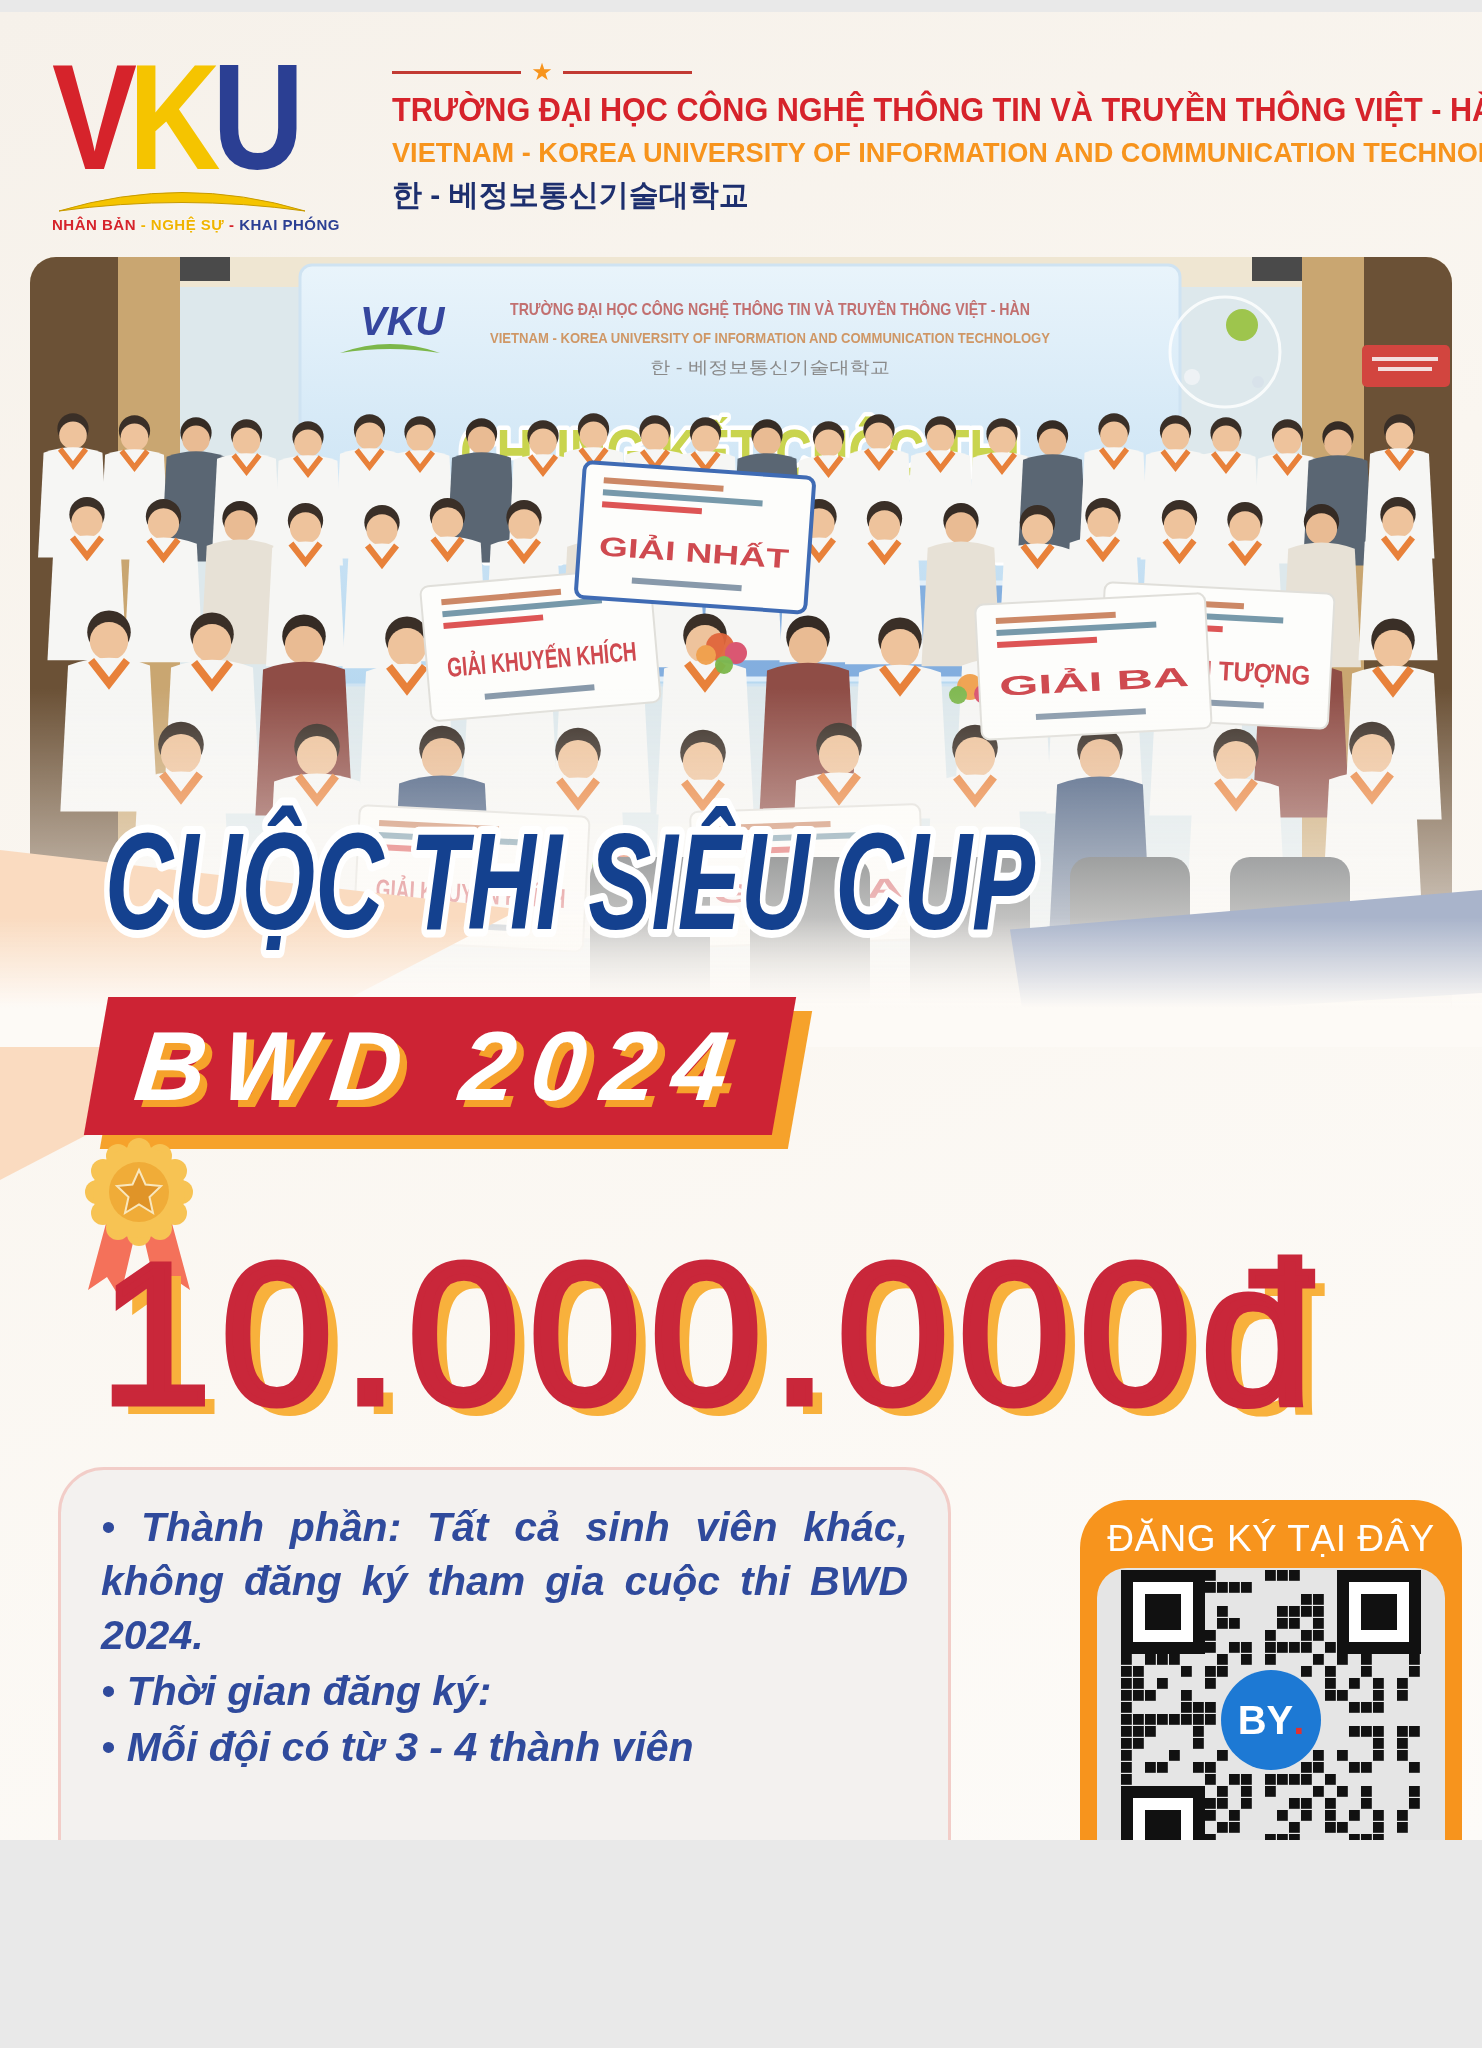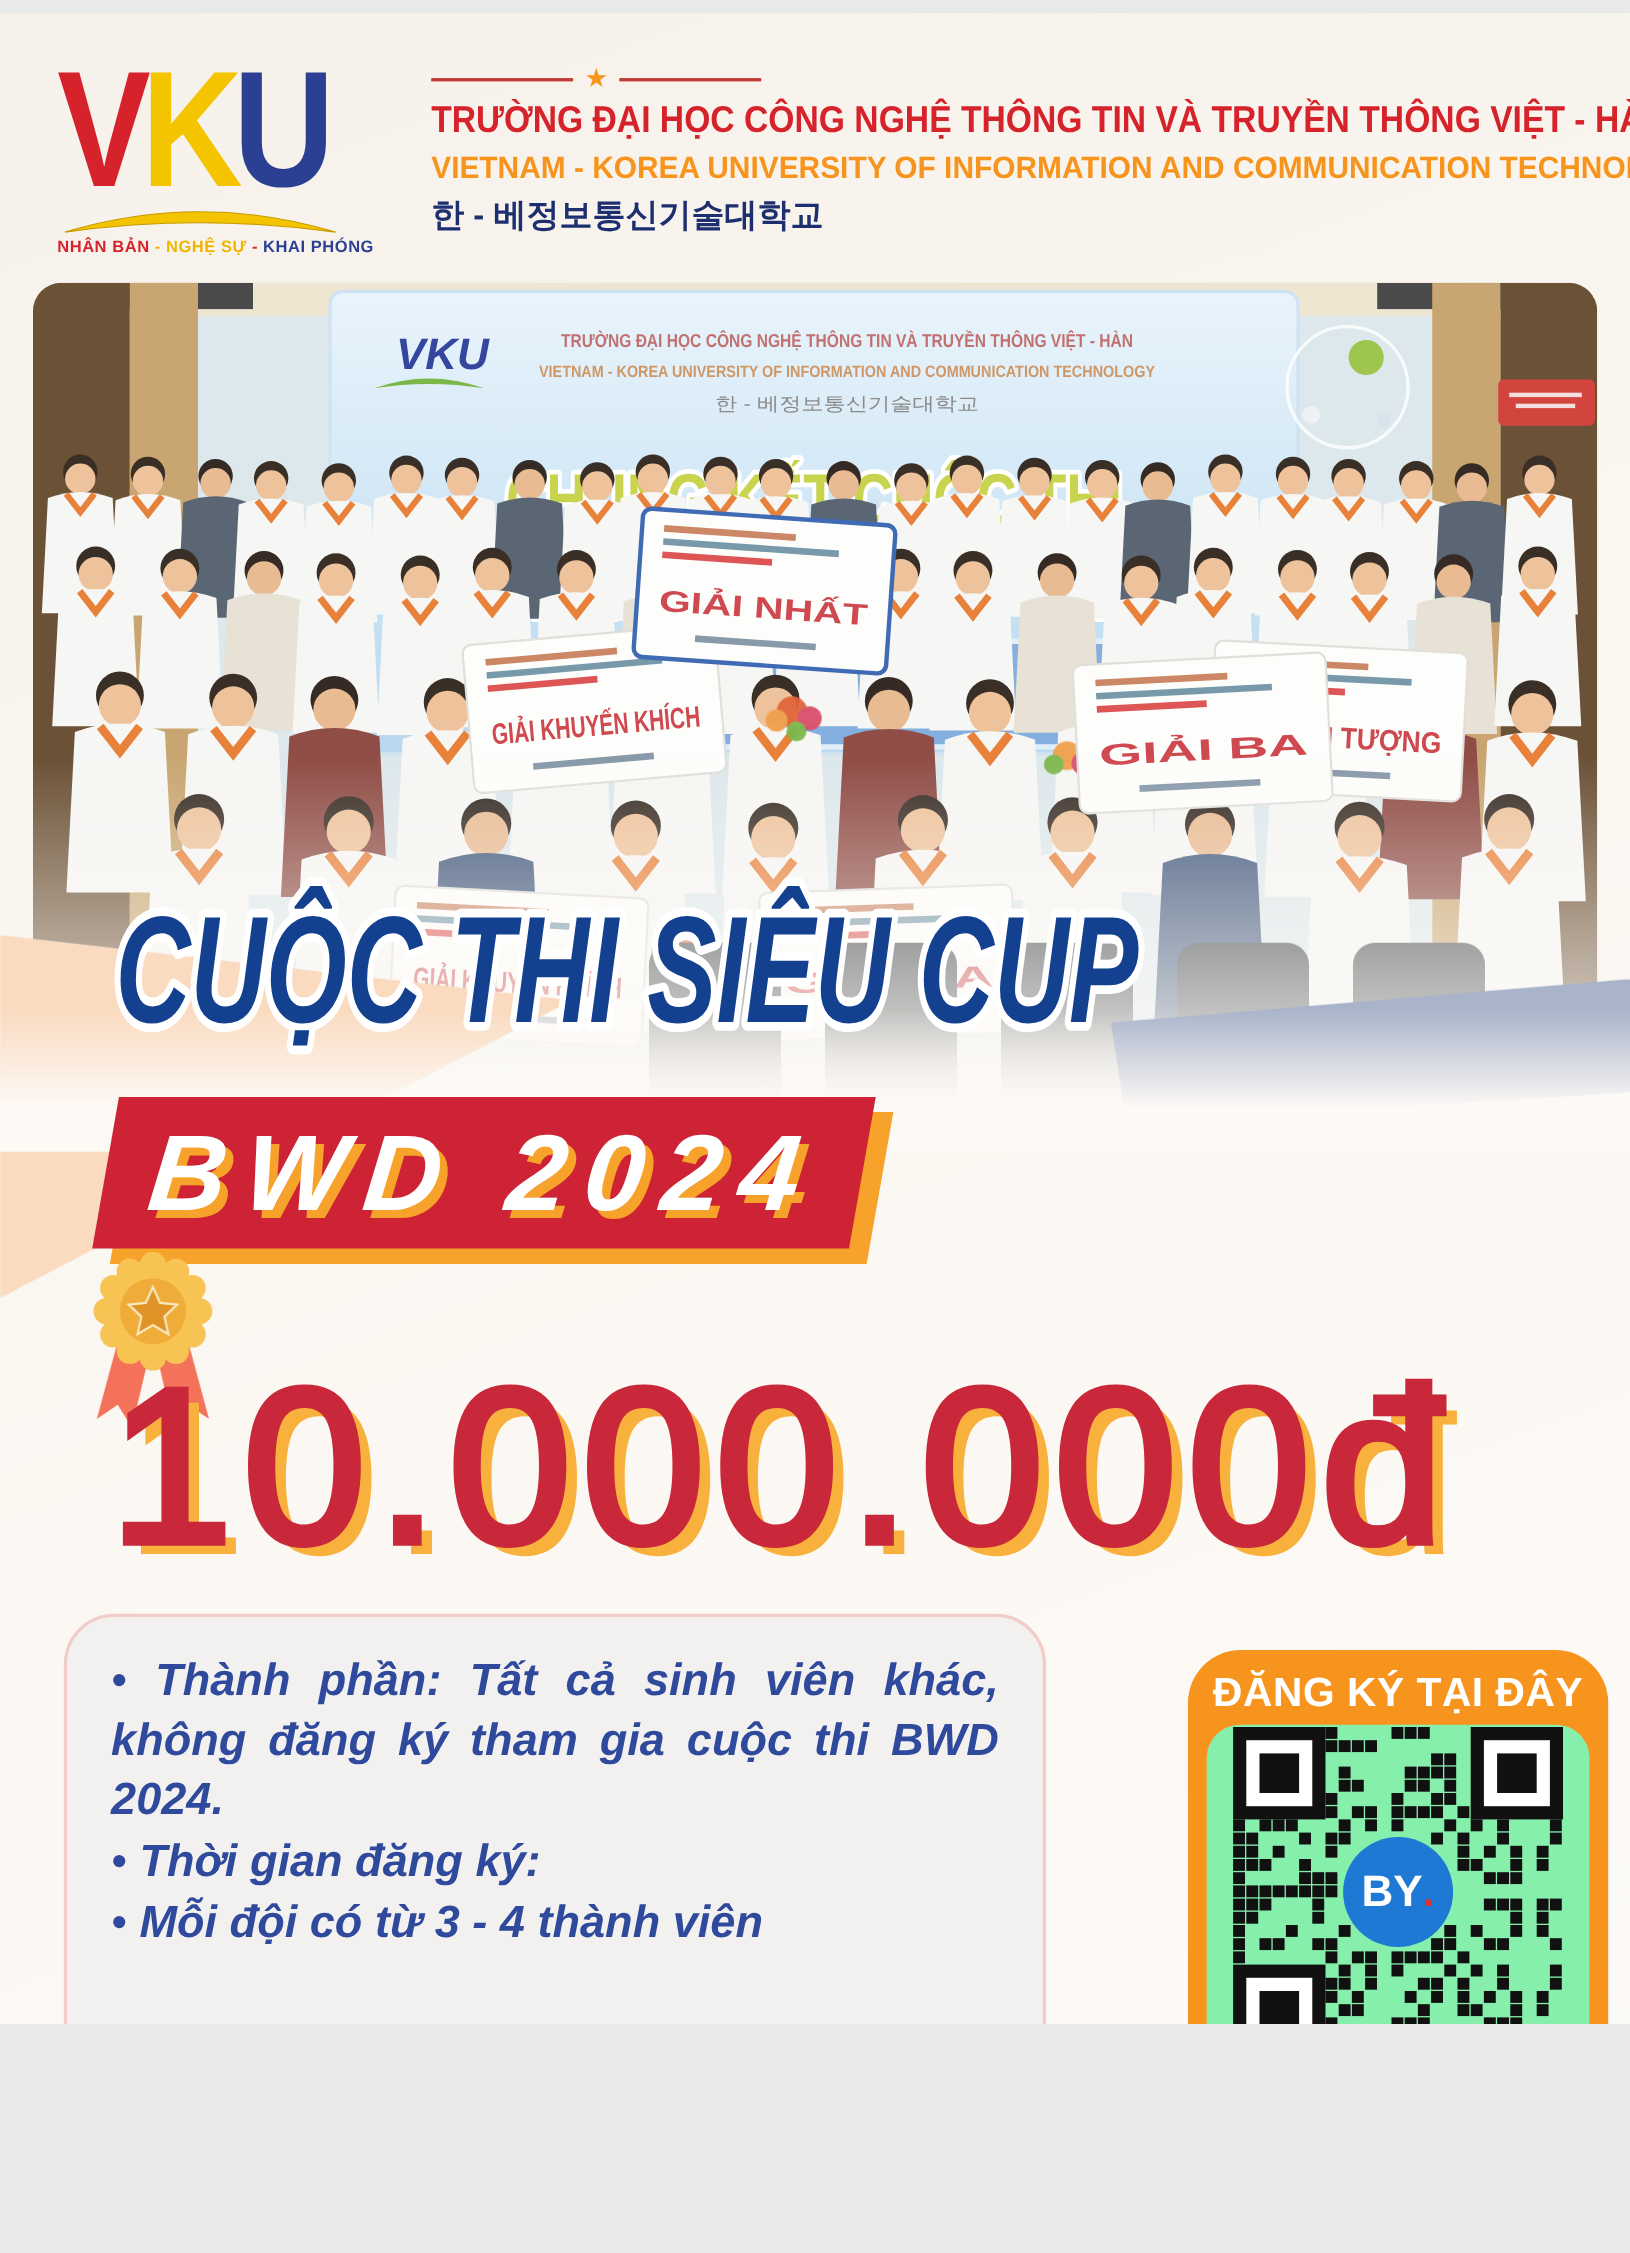--- a/index.html
+++ b/index.html
@@ -53,23 +53,23 @@
   .details-box{position:absolute;left:58px;top:1455px;width:893px;height:488px;z-index:3;
                box-sizing:border-box;background:#f3f1ef;border:3px solid #f2cdc8;border-radius:46px;
                padding:30px 40px 24px 40px;color:#2f4a9c;font-style:italic;font-size:41px;line-height:1.32;}
   .details-box p{margin:0 0 2px 0;}
   .just{text-align:justify;}
   .d-label{font-weight:bold;}
   .d-text{font-weight:600;}
   
   .register{position:absolute;left:1080px;top:1488px;width:382px;height:390px;z-index:6;
             background:#f7941d;border-radius:48px;}
-  .register-heading{color:#fff;font-weight:bold;font-size:37px;text-align:center;margin-top:18px;
+  .register-heading{color:#fff;font-weight:normal;font-size:37px;text-align:center;margin-top:18px;
                     letter-spacing:.5px;}
-  .qr-panel{position:absolute;left:17px;top:68px;width:348px;height:304px;background:#86efac;border-radius:30px;}
+  .qr-panel{position:absolute;left:17px;top:68px;width:348px;height:304px;background:#e5e5e5;border-radius:30px;}
   .qr-svg{position:absolute;left:24px;top:2px;}
   .qr-center{position:absolute;left:124px;top:102px;width:100px;height:100px;border-radius:50%;
              background:#1d79d4;display:flex;align-items:center;justify-content:center;}
   .qr-center span{font-size:40px;font-weight:bold;color:#fff;}
   .qr-center .dot{color:#e03131;}
   .bubble-tail{position:absolute;left:1243px;top:1872px;width:120px;height:85px;background:#f7941d;
                clip-path:polygon(0 0,100% 0,46% 100%);z-index:6;}
   
   .footer-edge{position:absolute;left:0;top:0;width:1482px;height:2048px;z-index:4;background:#97a5cf;
                clip-path:polygon(965px 1878px,1482px 1878px,1482px 2048px,808px 2048px);}

